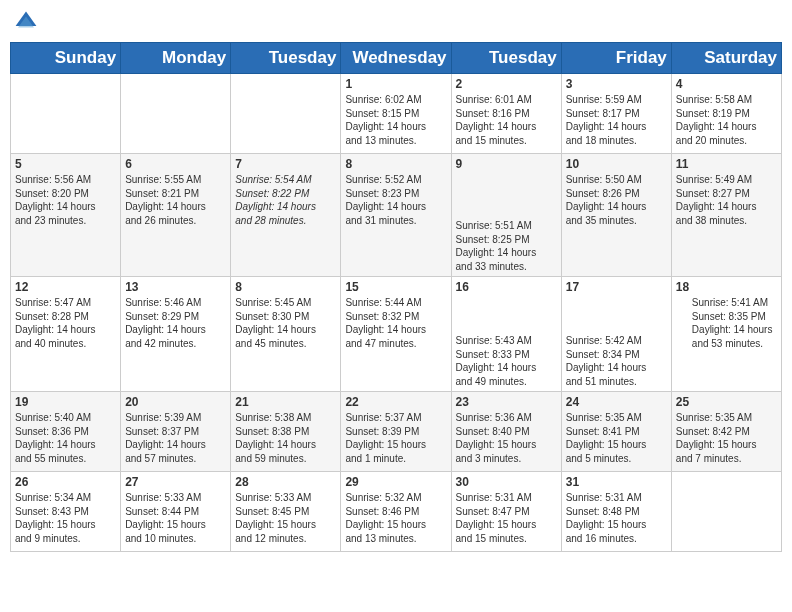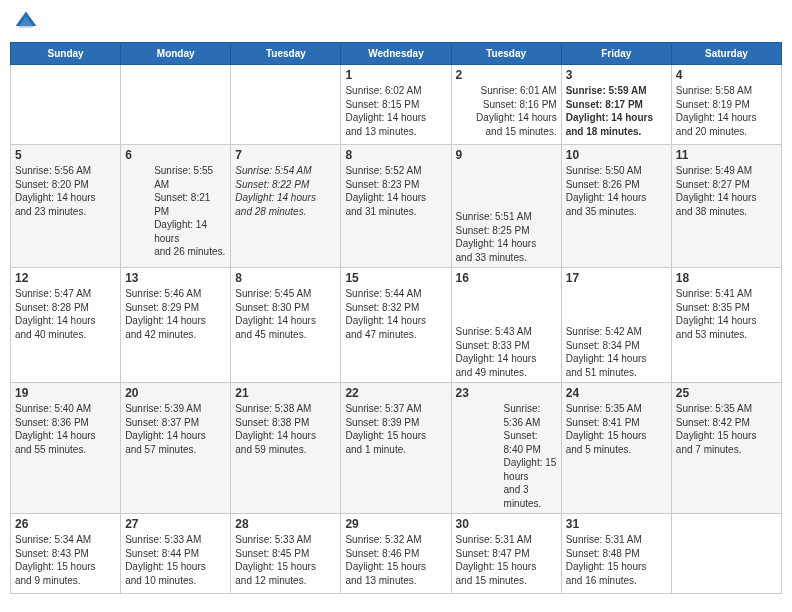--- a/index.html
+++ b/index.html
@@ -53,24 +53,24 @@
       font-size: 14px;
       color: #555;
     }
     table {
       width: 100%;
       border-collapse: collapse;
     }
     thead th {
       background-color: #2a6db5;
       color: #fff;
-      font-size: 10px;
+      font-size: 17px;
       font-weight: bold;
       padding: 5px 4px;
-      text-align: center;
+      text-align: right;
       border: 1px solid #1a5a9a;
     }
     tbody td {
       border: 1px solid #ccc;
       vertical-align: top;
       padding: 3px 4px;
       font-size: 9.5px;
       color: #333;
       height: 80px;
       width: 14.28%;
@@ -134,28 +134,28 @@
         <td class="empty-cell"></td>
         <td>
           <span class="day-number">1</span>
           <div class="day-info" style="white-space: pre-line;">Sunrise: 6:02 AM
 Sunset: 8:15 PM
 Daylight: 14 hours
 and 13 minutes.</div>
         </td>
         <td>
           <span class="day-number">2</span>
-          <div class="day-info" style="white-space: pre-line; text-align: right;">Sunrise: 6:01 AM
+          <div class="day-info" style="white-space: pre-line;">Sunrise: 6:01 AM
 Sunset: 8:16 PM
 Daylight: 14 hours
 and 15 minutes.</div>
         </td>
         <td>
           <span class="day-number">3</span>
-          <div class="day-info" style="white-space: pre-line; font-weight: bold;">Sunrise: 5:59 AM
+          <div class="day-info" style="white-space: pre-line;">Sunrise: 5:59 AM
 Sunset: 8:17 PM
 Daylight: 14 hours
 and 18 minutes.</div>
         </td>
         <td>
           <span class="day-number">4</span>
           <div class="day-info" style="white-space: pre-line;">Sunrise: 5:58 AM
 Sunset: 8:19 PM
 Daylight: 14 hours
 and 20 minutes.</div>
@@ -164,21 +164,21 @@
       <tr>
         <td>
           <span class="day-number">5</span>
           <div class="day-info" style="white-space: pre-line;">Sunrise: 5:56 AM
 Sunset: 8:20 PM
 Daylight: 14 hours
 and 23 minutes.</div>
         </td>
         <td>
           <span class="day-number">6</span>
-          <div class="day-info" style="white-space: pre-line; margin-left: 29px;">Sunrise: 5:55 AM
+          <div class="day-info" style="white-space: pre-line;">Sunrise: 5:55 AM
 Sunset: 8:21 PM
 Daylight: 14 hours
 and 26 minutes.</div>
         </td>
         <td>
           <span class="day-number">7</span>
           <div class="day-info" style="white-space: pre-line; font-style: italic;">Sunrise: 5:54 AM
 Sunset: 8:22 PM
 Daylight: 14 hours
 and 28 minutes.</div>
@@ -250,21 +250,21 @@
         </td>
         <td>
           <span class="day-number">17</span>
           <div class="day-info" style="white-space: pre-line; margin-top: 40px;">Sunrise: 5:42 AM
 Sunset: 8:34 PM
 Daylight: 14 hours
 and 51 minutes.</div>
         </td>
         <td>
           <span class="day-number">18</span>
-          <div class="day-info" style="white-space: pre-line;">Sunrise: 5:41 AM
+          <div class="day-info" style="white-space: pre-line; margin-left: 16px;">Sunrise: 5:41 AM
 Sunset: 8:35 PM
 Daylight: 14 hours
 and 53 minutes.</div>
         </td>
       </tr>
       <tr>
         <td>
           <span class="day-number">19</span>
           <div class="day-info" style="white-space: pre-line;">Sunrise: 5:40 AM
 Sunset: 8:36 PM
@@ -287,21 +287,21 @@
         </td>
         <td>
           <span class="day-number">22</span>
           <div class="day-info" style="white-space: pre-line;">Sunrise: 5:37 AM
 Sunset: 8:39 PM
 Daylight: 15 hours
 and 1 minute.</div>
         </td>
         <td>
           <span class="day-number">23</span>
-          <div class="day-info" style="white-space: pre-line; margin-left: 48px;">Sunrise: 5:36 AM
+          <div class="day-info" style="white-space: pre-line;">Sunrise: 5:36 AM
 Sunset: 8:40 PM
 Daylight: 15 hours
 and 3 minutes.</div>
         </td>
         <td>
           <span class="day-number">24</span>
           <div class="day-info" style="white-space: pre-line;">Sunrise: 5:35 AM
 Sunset: 8:41 PM
 Daylight: 15 hours
 and 5 minutes.</div>

